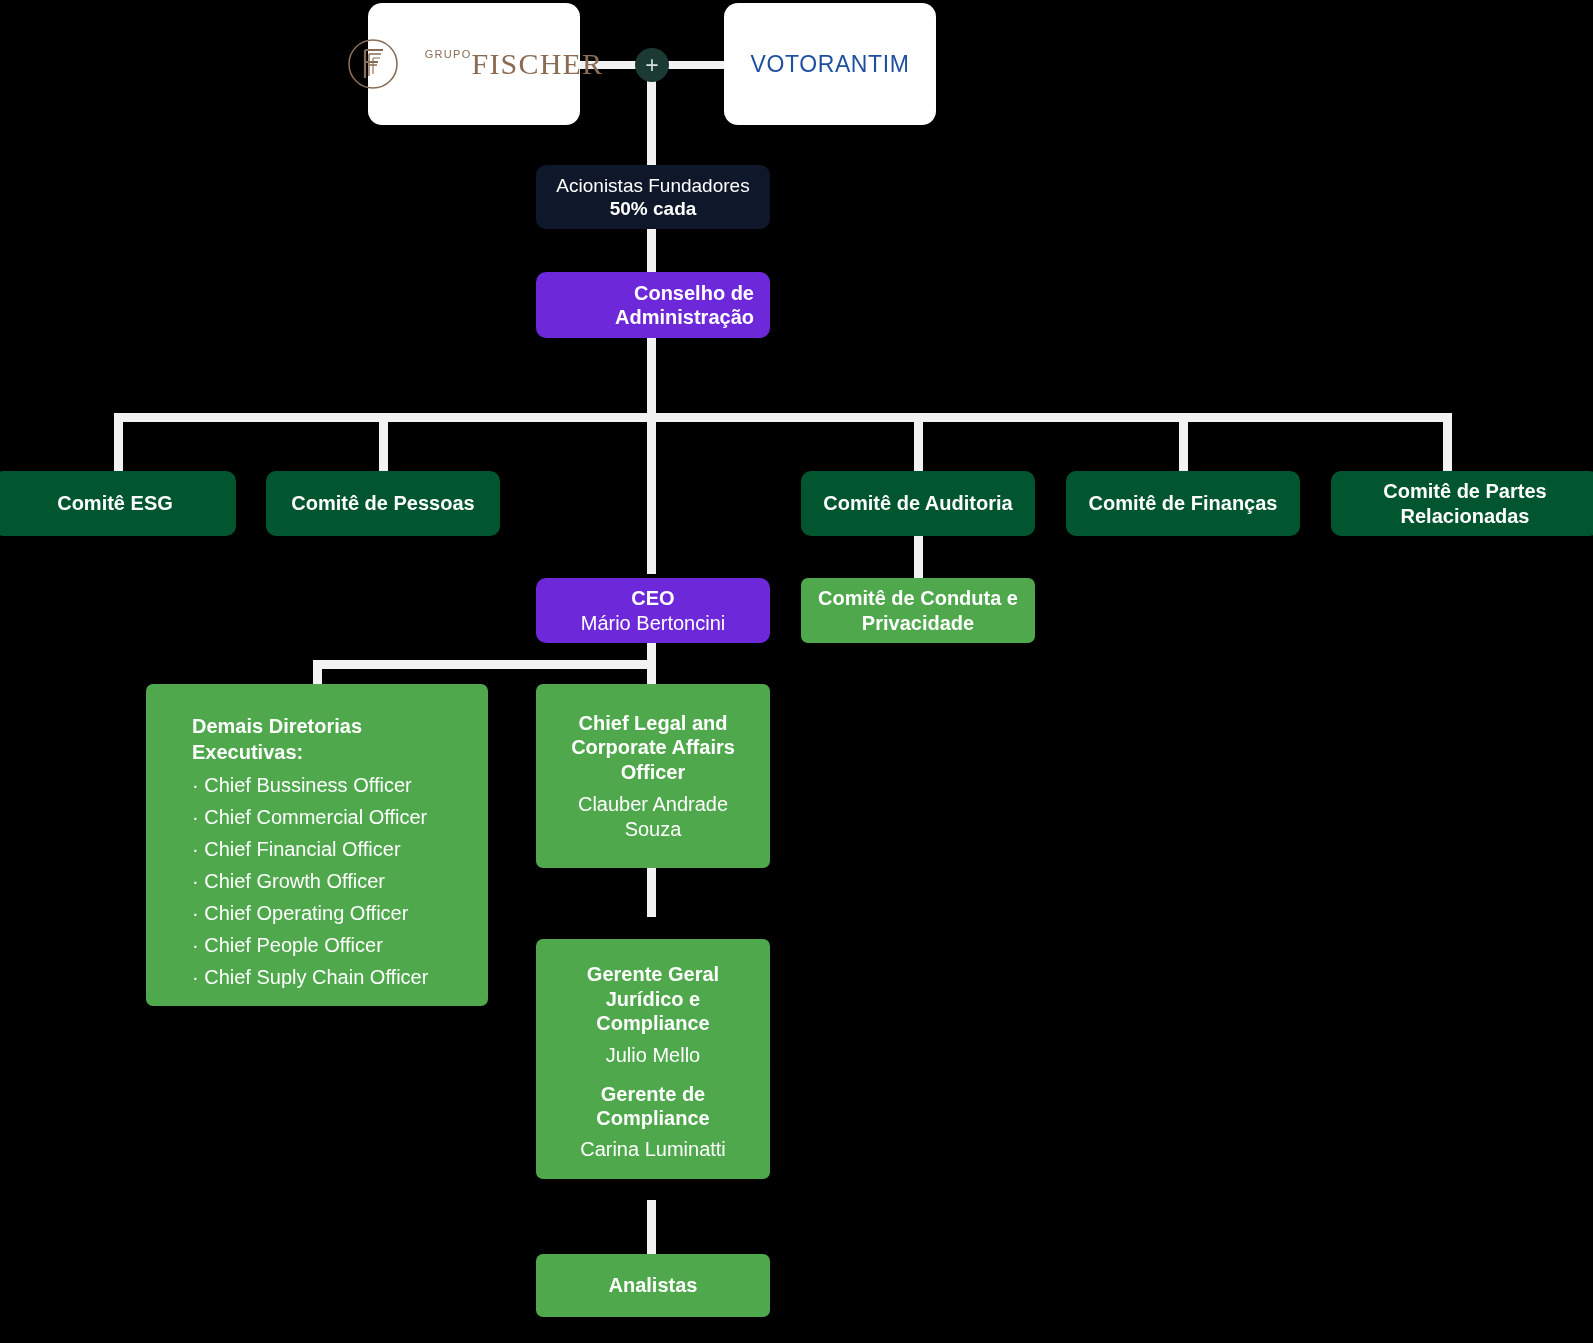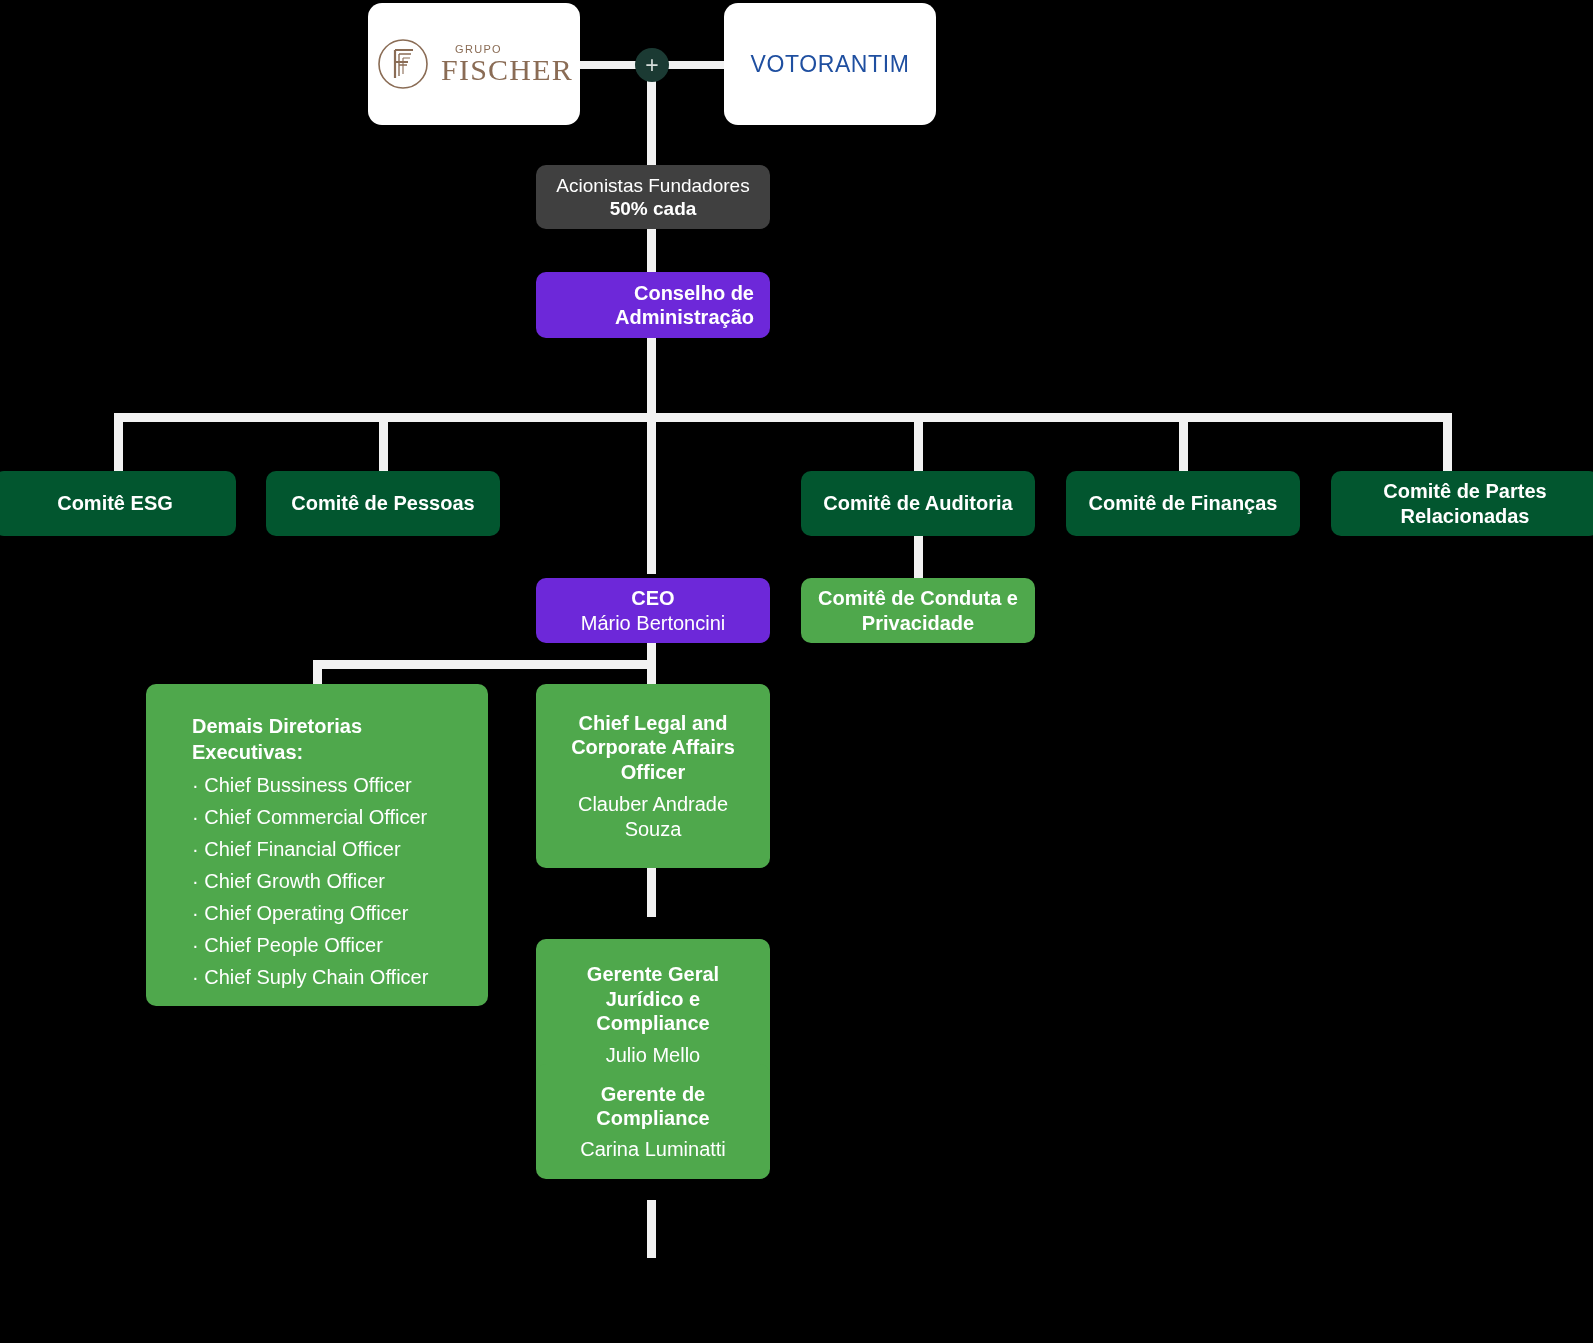--- a/index.html
+++ b/index.html
@@ -32,24 +32,24 @@
     line-height: 1.22;
     z-index: 5;
   }
   .node .title {
     font-weight: 700;
   }
   .node .person {
     font-weight: 400;
   }
 
-  .dark-teal { background: #404040; }
+  .dark-teal { background: #0f172a; }
   .green-dark { background: #6d28d9; text-align: right; }
   .green-deep { background: #02562f; }
-  .green-light { background: #4fa84c; }
+  .green-light { background: #4fa84c; border-radius: 7px; }
 
   
   .logo-card {
     position: absolute;
     background: #ffffff;
     border-radius: 14px;
     display: flex;
     align-items: center;
     justify-content: center;
     z-index: 6;
@@ -65,21 +65,20 @@
     align-items: center;
     gap: 10px;
   }
   .fischer-mark {
     width: 56px;
     height: 56px;
     flex: 0 0 56px;
   }
   .fischer-words {
     display: flex;
-    flex-direction: column;
     align-items: flex-start;
     line-height: 1;
   }
   .fischer-grupo {
     color: #8a6c55;
     font-size: 11px;
     letter-spacing: 1.3px;
     margin-left: 14px;
   }
   .fischer-name {
@@ -259,14 +258,17 @@
   <div class="node green-light" style="left:536px; top:905px; width:234px; height:152px; font-size:20px; padding:0 18px;margin-top:34px;">
     <span class="title">Gerente Geral Jurídico e Compliance</span>
     <span class="person" style="margin-top:8px;">Julio Mello</span>
   </div>
 
   <div class="node green-light" style="left:536px; top:1064px; width:234px; height:115px; font-size:20px; padding:0 18px;">
     <span class="title">Gerente de Compliance</span>
     <span class="person" style="margin-top:6px;">Carina Luminatti</span>
   </div>
 
+  <div class="node green-light" style="left:536px; top:1254px; width:234px; height:63px; font-size:20px;">
+    <span class="title">Analistas</span>
+  </div>
 
 </div>
 
 </body></html>

